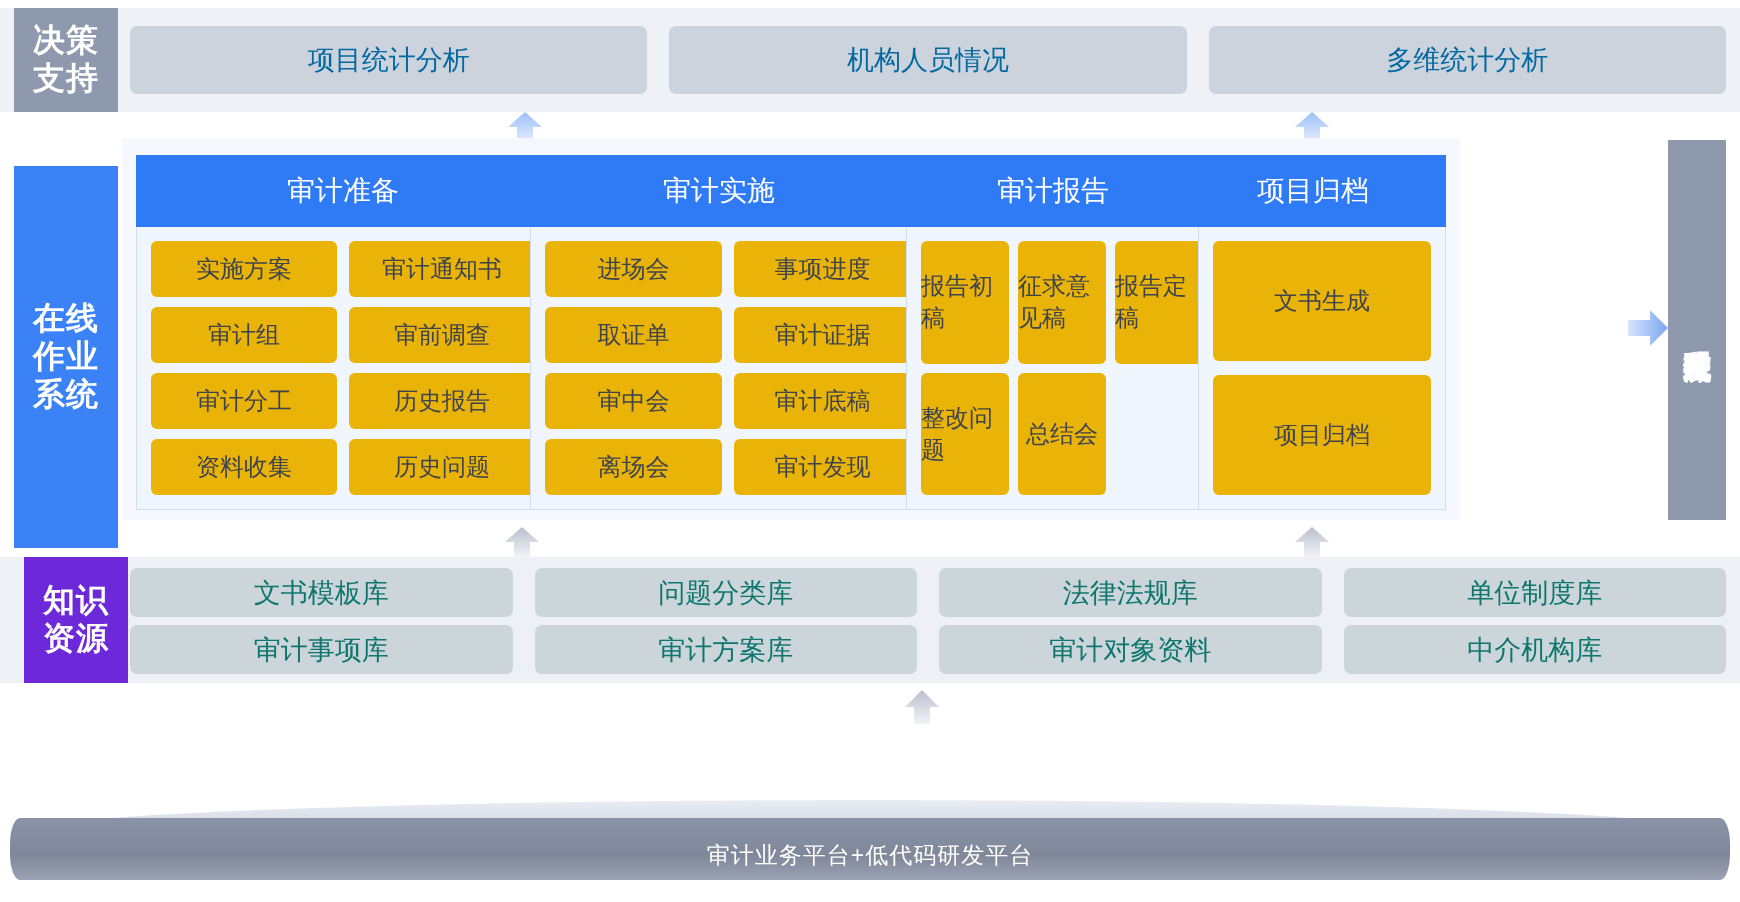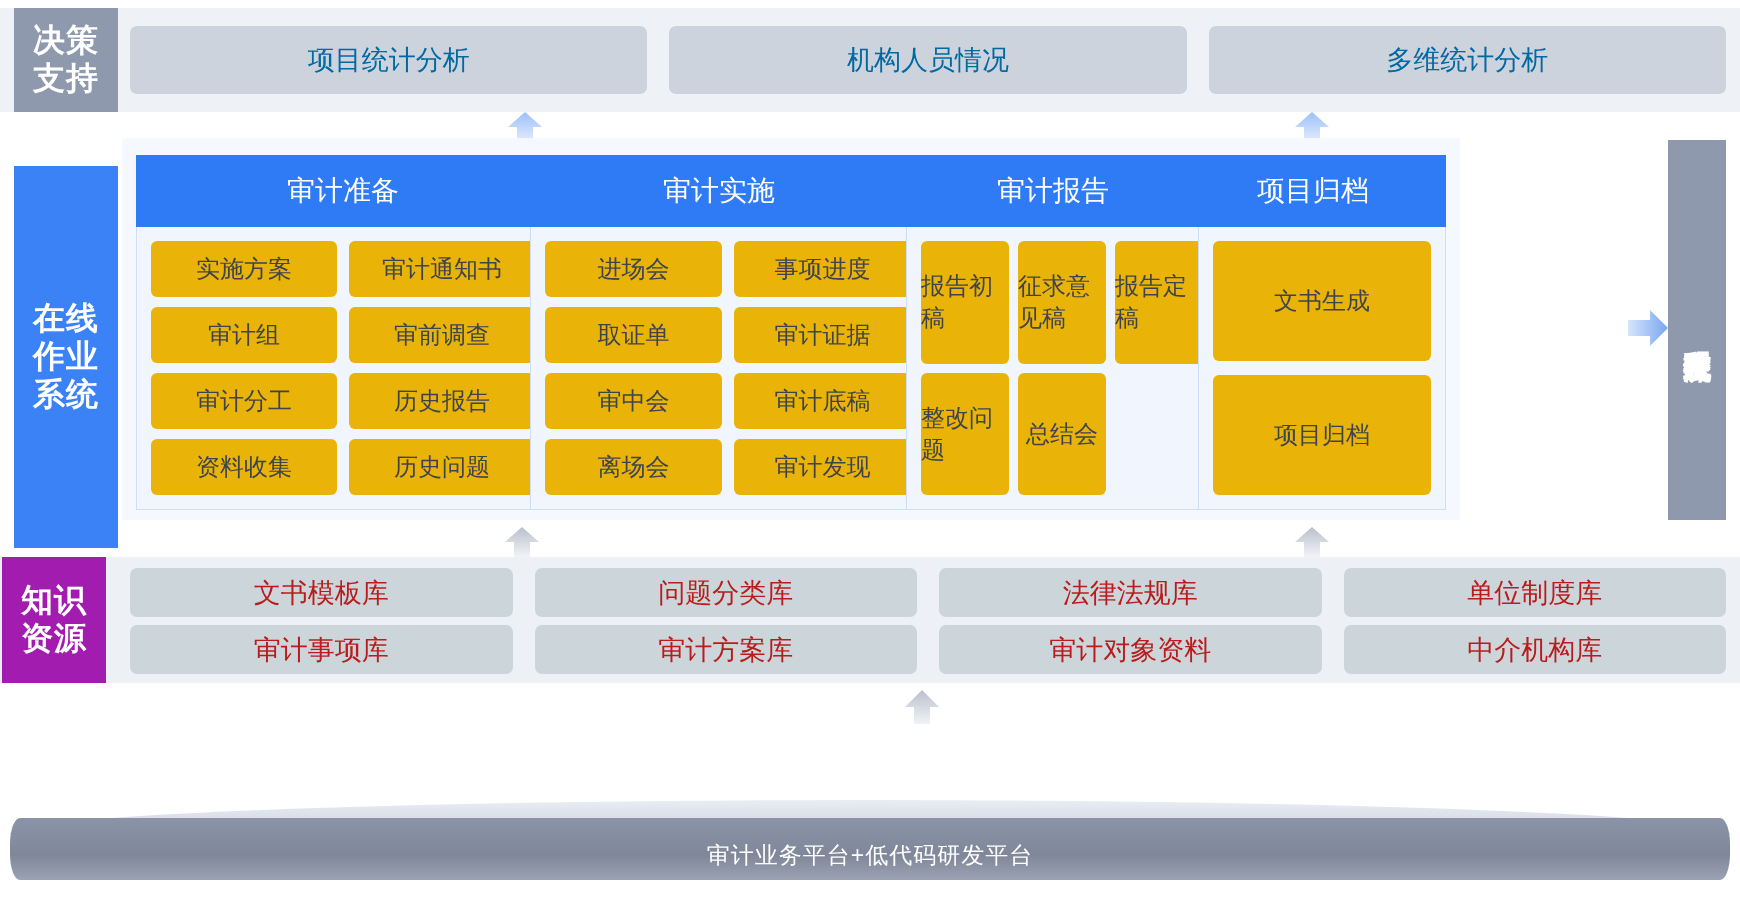--- a/index.html
+++ b/index.html
@@ -171,42 +171,42 @@
   }
 
   
   .row3-band {
     position: absolute;
     left: 0; top: 557px;
     width: 1740px; height: 126px;
     background: #edf0f4;
   }
   .row3-side {
-    left: 2px; top: 557px;
+    left: 24px; top: 557px;
     width: 104px; height: 126px;
-    background: #a21caf;
+    background: #6d28d9;
     font-size: 32px;
   }
   .row3-grid {
     position: absolute;
     left: 130px; top: 568px;
     width: 1596px; height: 106px;
     display: grid;
     grid-template-columns: repeat(4, 1fr);
     grid-template-rows: 1fr 1fr;
     gap: 8px 22px;
   }
   .res-tile {
     background: #ccd6da;
     border-radius: 7px;
     display: flex;
     align-items: center;
     justify-content: center;
     font-size: 27px;
-    color: #b91c1c;
+    color: #0f766e;
   }
 
   
   .platform {
     position: absolute;
     left: 10px; top: 800px;
     width: 1720px; height: 82px;
   }
   .plat-top {
     position: absolute;

